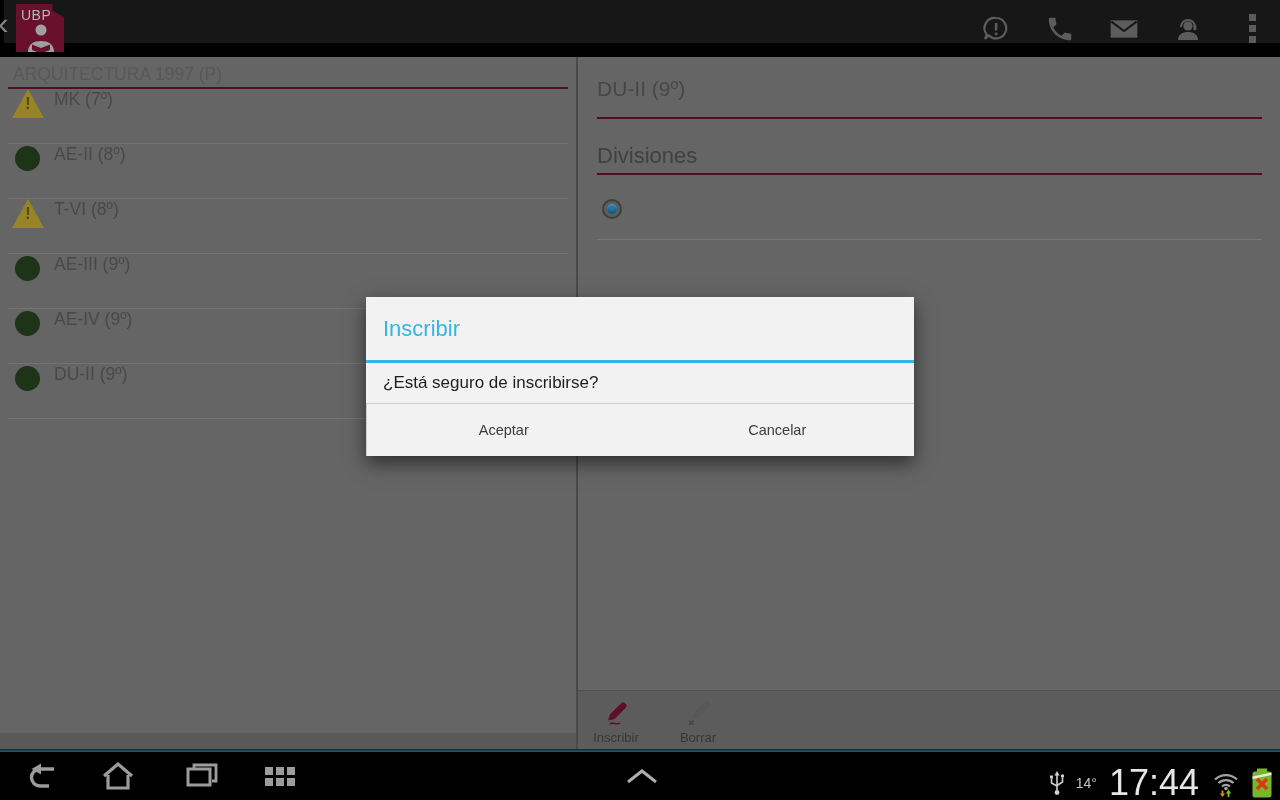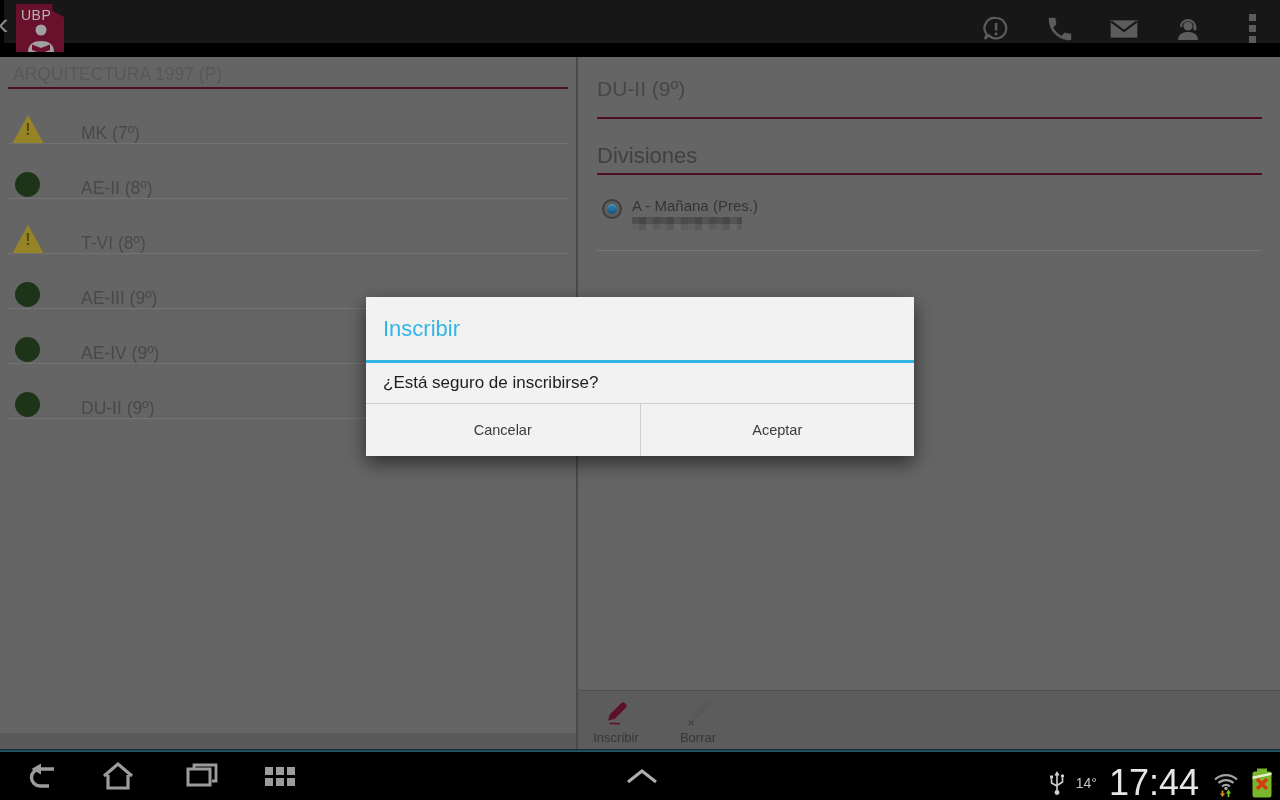--- a/index.html
+++ b/index.html
@@ -24,21 +24,21 @@
   
   .left-panel { position:absolute; left:0; top:57px; width:576px; height:692px; background:#656565;
     display:flex; flex-direction:column; }
   .lp-header { height:56px; background:#707070; border-bottom:1px solid #5c5c5c; position:relative; padding:8px 12px 0 12px; }
   .lp-title { font-size:19px; color:#2b2b2b; }
   .lp-sub { font-size:12.5px; color:#303030; margin-top:4px; }
   .refresh-btn { position:absolute; right:12px; top:13px; width:30px; height:30px; }
   .lp-section { position:relative; height:32px; padding:7px 0 0 13px; font-size:17.5px; color:#585858; }
   .lp-section-underline { position:absolute; left:8px; right:8px; bottom:0; height:2px; background:#4a0f22; }
   .course-list { }
-  .course-row { height:55px; display:flex; align-items:flex-end; padding-left:12px; position:relative;gap:27px; }
+  .course-row { height:55px; display:flex; align-items:flex-start; padding-left:12px; position:relative; }
   .course-row::after { content:""; position:absolute; left:8px; right:8px; bottom:0; height:1px; background:#737373; }
   .status-icon { width:32px; height:29px; flex:0 0 32px; position:relative; }
   .status-icon.enrolled::before { content:""; position:absolute; left:3px; top:2px; width:25px; height:25px;
     border-radius:50%; background:#1e3419; }
   .status-icon.warning::before { content:""; position:absolute; inset:0; background:#968426;
     clip-path:polygon(50% 0, 100% 100%, 0 100%); }
   .status-icon.warning::after { content:"!"; position:absolute; left:0; right:0; top:7px; text-align:center;
     color:#55490f; font-weight:bold; font-size:16px; line-height:16px; }
   .course-label { margin-left:10px; font-size:17.5px; color:#494949; }
   .lp-filler { flex:1; }
@@ -186,24 +186,20 @@
 <div class="panel-divider"></div>
 
 <div class="right-panel">
   <div class="rp-content">
     <div class="rp-title">DU-II (9º)</div>
     <div class="rp-title-underline"></div>
     <div class="rp-section">Divisiones</div>
     <div class="rp-section-underline"></div>
     <div class="radio-row">
       <span class="radio-outer"></span>
-      <div class="division-texts">
-        <div class="division-label">A - Mañana (Pres.)</div>
-        <div class="redacted-block"></div>
-      </div>
     </div>
     <div class="division-divider"></div>
   </div>
   <div class="rp-toolbar">
     <div class="toolbar-btn">
       <svg width="30" height="30" viewBox="0 0 30 30">
         <path fill="#5c0f29" d="M7 21.5l2-6.2L20.5 4c.9-.9 2.3-.9 3.2 0l1.3 1.3c.9.9.9 2.3 0 3.2L13.5 20 7 21.5z"></path>
         <path fill="none" stroke="#5c0f29" stroke-width="1.5" d="M8.5 25c3.5-2.5 7 1.5 10.5-.8"></path>
       </svg>
       <span class="tb-label">Inscribir</span>
@@ -283,16 +279,16 @@
       <path d="M7 12l10 10M17 12L7 22" stroke="#d83a10" stroke-width="3.6" fill="none"></path>
     </svg>
   </div>
 </div>
 
 <div class="dialog">
   <div class="dialog-title-area" style="color: rgb(51, 181, 229);">Inscribir</div>
   <div class="dialog-accent-line" style="background-color: rgb(51, 181, 229);"></div>
   <div class="dialog-message">¿Está seguro de inscribirse?</div>
   <div class="dialog-buttons">
+    <div class="dialog-btn accept">Aceptar</div>
     <div class="dialog-btn cancel">Cancelar</div>
-    <div class="dialog-btn accept">Aceptar</div>
   </div>
 </div>
 
 </body></html>

